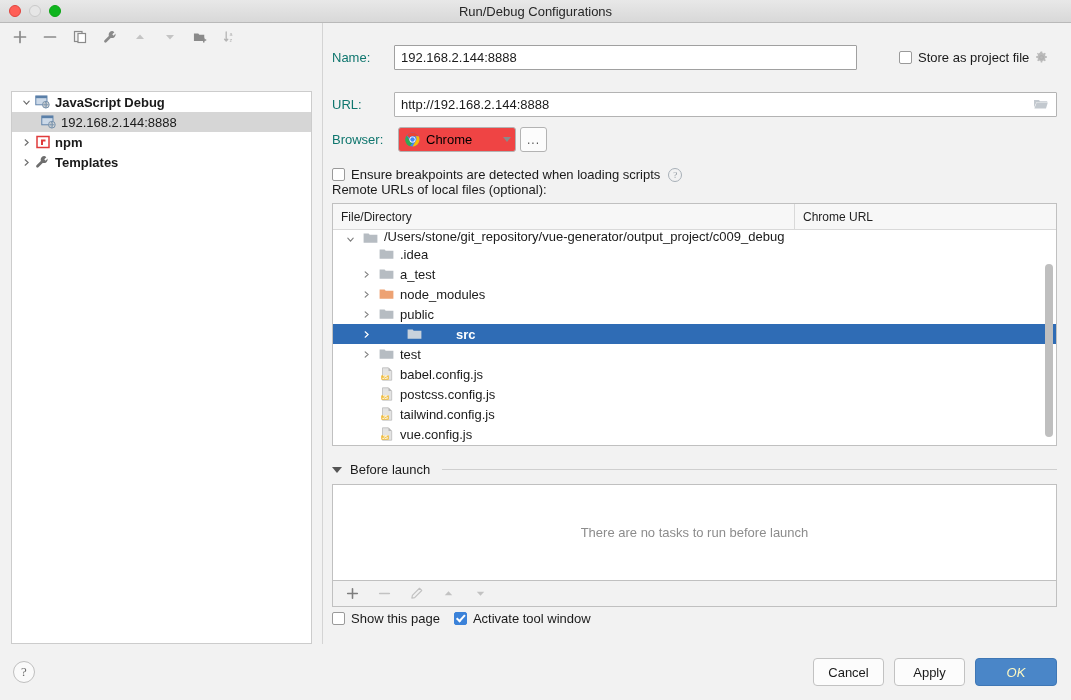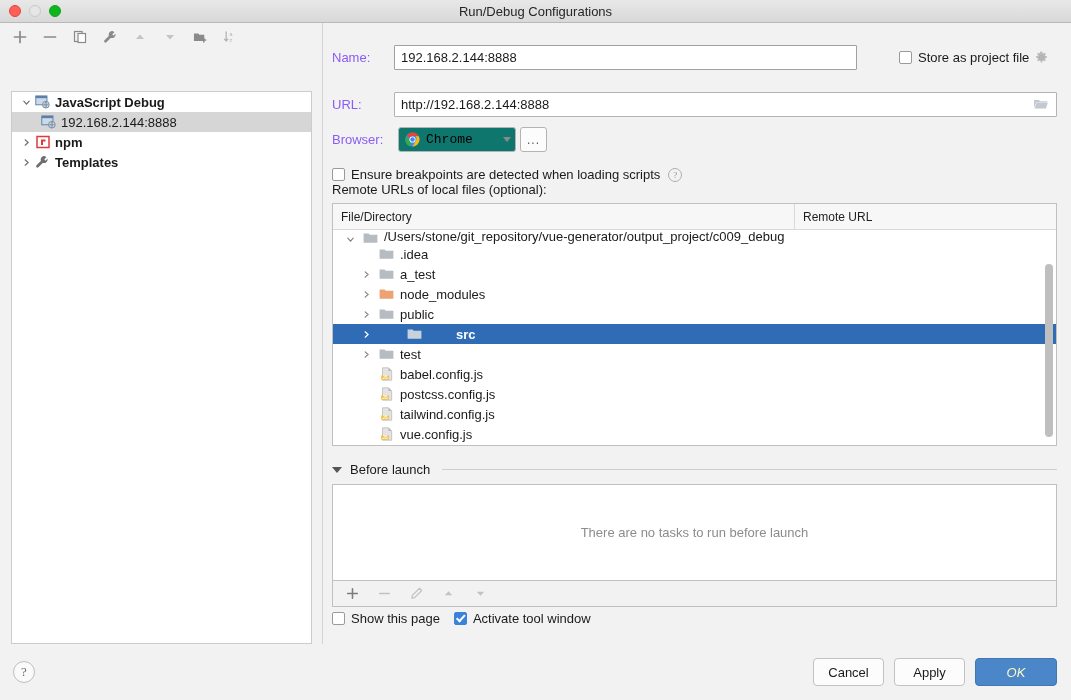--- a/index.html
+++ b/index.html
@@ -82,21 +82,21 @@
   .tree-label.bold { font-weight: bold; }
   .indent-1 { padding-left: 28px; }
 
   
   #right {
     flex: 1; padding: 0px 14px 0 9px;
     display: flex; flex-direction: column;
     font-size: 13px;
   }
   .form-row { display: flex; align-items: center; }
-  .form-label { width: 62px; min-width: 62px; color: #8b5cf6; font-size: 13px; }
+  .form-label { width: 62px; min-width: 62px; color: #0f766e; font-size: 13px; }
 
   .txtfield {
     height: 25px; border: 1px solid #b3b3b3; background: #fff;
     display: flex; align-items: center; padding: 0 6px;
     font-size: 13px; color: #1a1a1a; border-radius: 1px;
   }
   .txtfield.focus { border-color: #a0a0a0; }
 
   
   .cb {
@@ -108,23 +108,23 @@
   .cb.checked { background: #3b82d9; border-color: #3b82d9; }
   .cb.checked:after {
     content: ""; width: 3px; height: 7px;
     border: solid #fff; border-width: 0 2px 2px 0;
     transform: rotate(42deg) translate(-0.5px,-1px);
   }
   .cb-label { margin-left: 6px; color: #1a1a1a; font-size: 13px; }
 
   
   .combo {
-    height: 25px; border: 1px solid #b3b3b3; background: #0f766e;
+    height: 25px; border: 1px solid #b3b3b3; background: #ef4444;
     border-radius: 3px; display: flex; align-items: center;
-    padding: 0 4px 0 6px; min-width: 118px; position: relative; font-family: Liberation Mono, monospace;
+    padding: 0 4px 0 6px; min-width: 118px; position: relative;
   }
   .combo .caret {
     margin-left: auto; width: 0; height: 0;
     border-left: 4px solid transparent; border-right: 4px solid transparent;
     border-top: 5px solid #8a8a8a;
   }
   .ellipsis-btn {
     height: 25px; min-width: 27px; border: 1px solid #b3b3b3;
     background: #fcfcfc; border-radius: 3px;
     display: flex; align-items: center; justify-content: center;
@@ -401,21 +401,21 @@
         <div class="cb"></div>
         <div class="cb-label">Ensure breakpoints are detected when loading scripts</div>
         <div class="help-circle" style="margin-left:8px;">?</div>
       </div>
 
       <div style="color:#1a1a1a;font-size:13px;">Remote URLs of local files (optional):</div>
 
       <div id="file-table-wrap" style="margin-top:6px;">
         <div id="file-thead">
           <div class="th c1">File/Directory</div>
-          <div class="th c2">Remote URL</div>
+          <div class="th c2">Chrome URL</div>
         </div>
         <div id="file-rows">
 
           <div class="frow clipped">
             <div class="fw">
               <svg width="9" height="9" viewBox="0 0 10 10">
                   <path d="M2 3.5L5 6.8 8 3.5" stroke="#7d7d7d" stroke-width="1.2" fill="none" stroke-linecap="round"></path>
                 </svg>
             </div>
             <div class="ficon">

